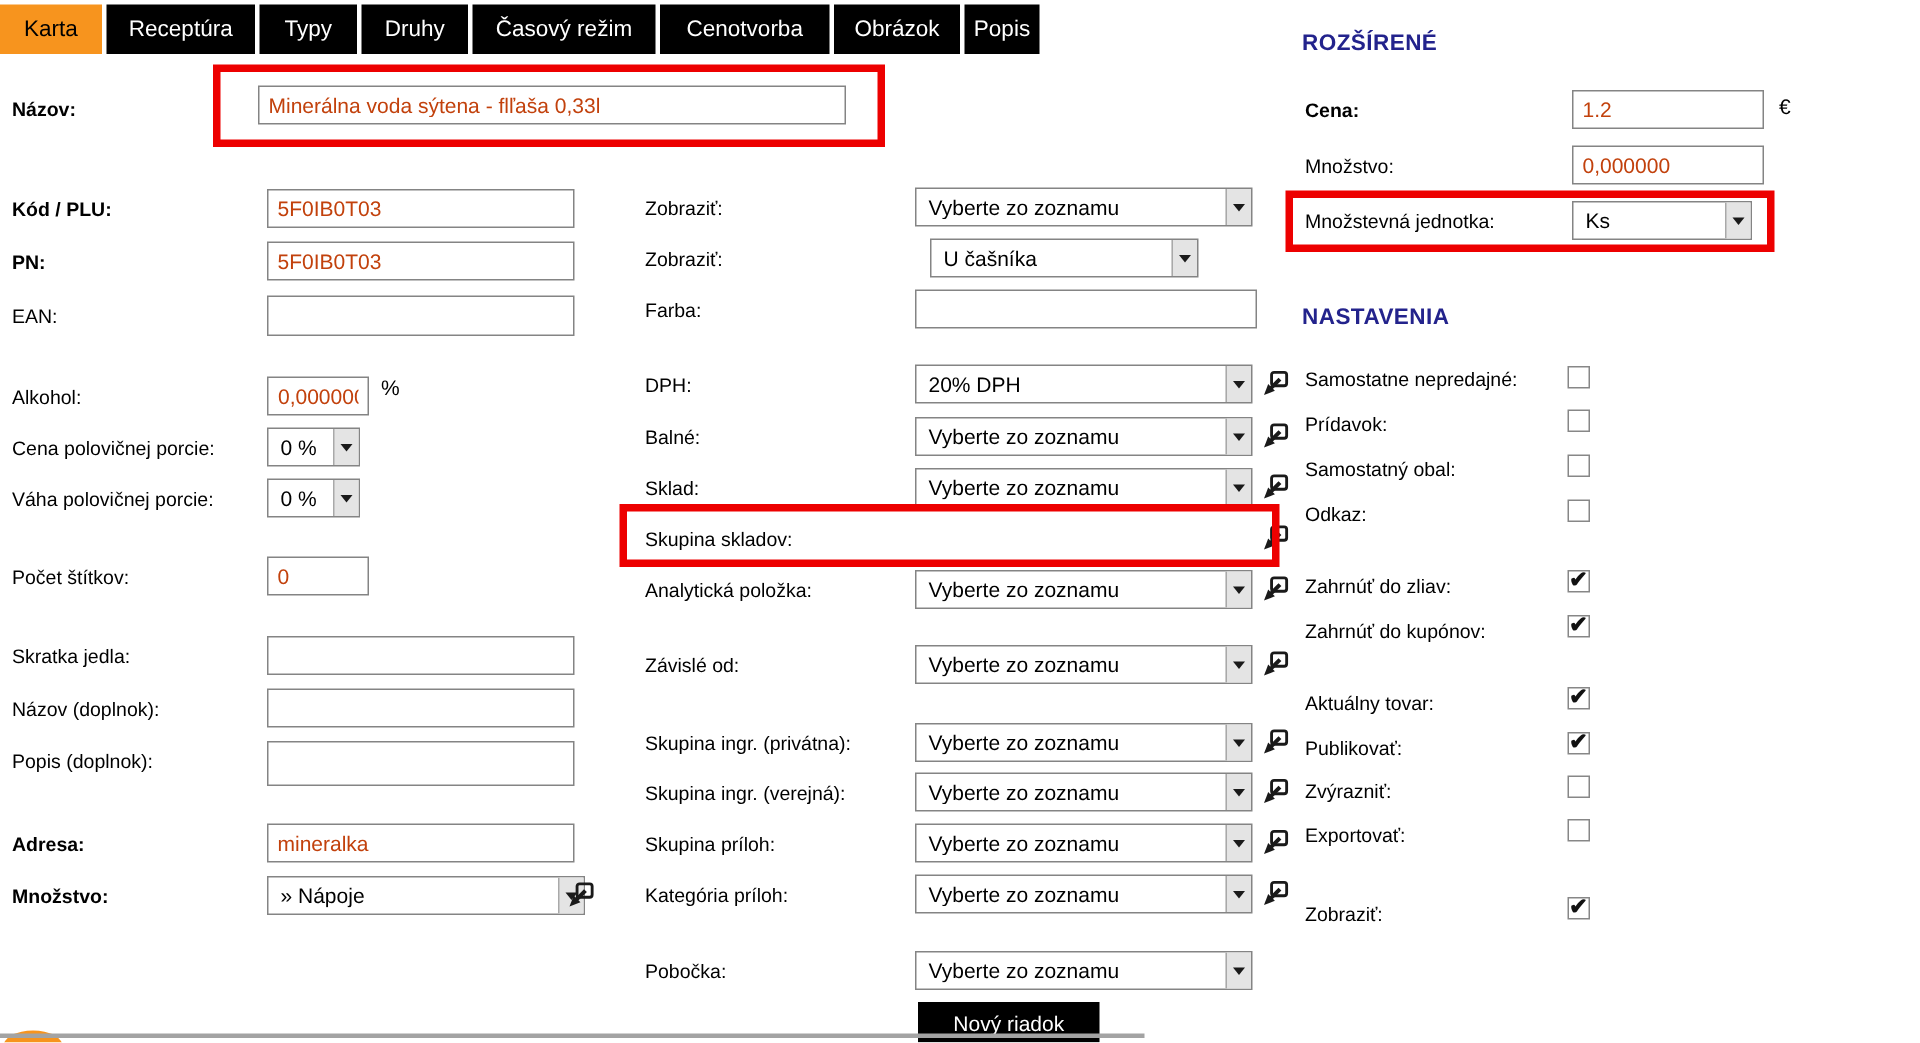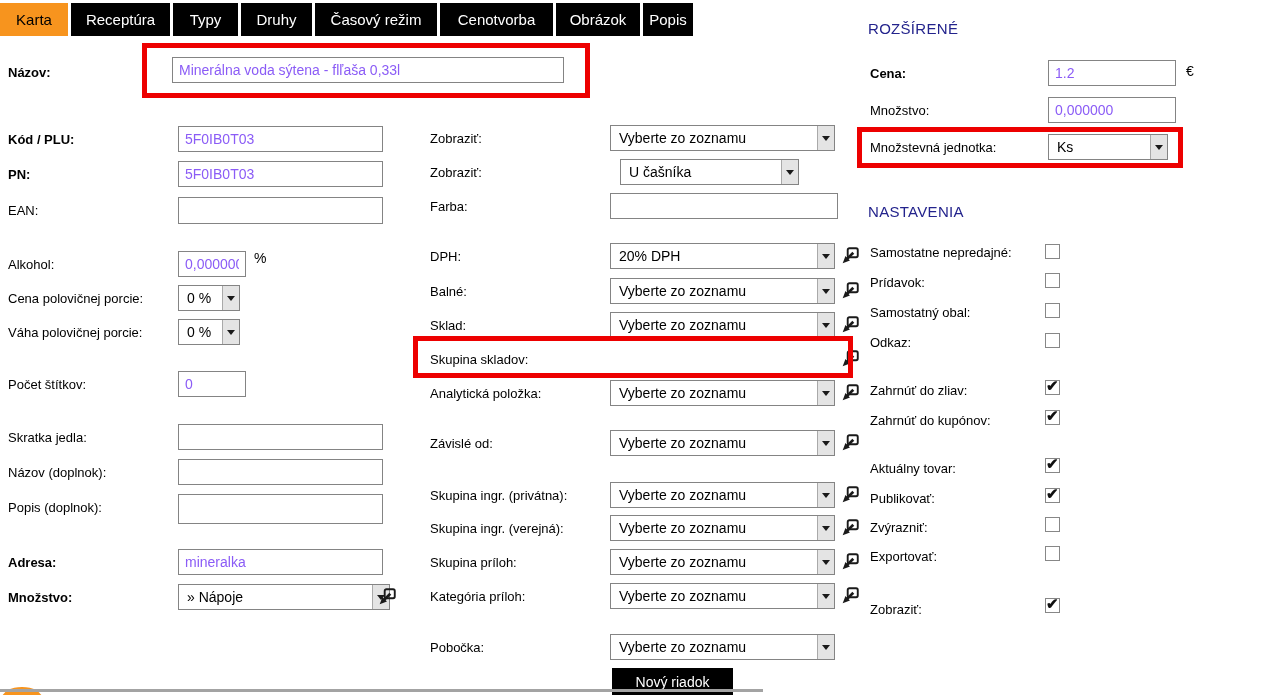--- a/index.html
+++ b/index.html
@@ -10,34 +10,34 @@
   }
   .tab {
     position:absolute; top:3px; height:33px; background:#000; color:#fff;
     font-size:15px; text-align:center; line-height:33px; cursor:pointer;
   }
   .tab.active { background:#F7941E; color:#000; }
   .lbl { position:absolute; font-size:13px; white-space:nowrap; }
   .b { font-weight:bold; }
   .inp {
     position:absolute; height:26px; border:1px solid #848484; background:#fff;
-    font-family:"Liberation Sans", sans-serif; font-size:14px; padding:0 6px; color:#8b5cf6;
+    font-family:"Liberation Sans", sans-serif; font-size:14px; padding:0 6px; color:#c2410c;
   }
   .sel {
     position:absolute; height:26px; border:1px solid #848484; background:#fff;
     display:flex; align-items:stretch; cursor:pointer;
   }
   .sel .txt { flex:1; font-size:14px; padding-left:8px; align-self:center; white-space:nowrap; overflow:hidden; }
   .sel .btn { width:17px; background:#e4e4e4; border-left:1px solid #a9a9a9; display:flex; align-items:center; justify-content:center; }
   .tri { width:0; height:0; border-left:4px solid transparent; border-right:4px solid transparent; border-top:5px solid #1a1a1a; }
   .jump { position:absolute; width:19px; height:19px; cursor:pointer; z-index:1; }
   .hl { position:absolute; border:5px solid #ED0000; z-index:6; pointer-events:none; }
   .cb { position:absolute; width:15px; height:15px; border:1px solid #878787; background:#fff; cursor:pointer; }
   .cb.checked::after { content:"✔"; position:absolute; left:0px; top:-4px; font-size:15px; font-weight:bold; color:#111; }
-  .head { position:absolute; font-size:15px; font-weight:normal; color:#23238C; letter-spacing:0.3px; }
+  .head { position:absolute; font-size:15px; font-weight:bold; color:#23238C; letter-spacing:0.3px; }
   .suffix { position:absolute; font-size:14px; }
   #novy-riadok {
     position:absolute; left:612px; top:668px; width:121px; height:27px; background:#000;
     color:#fff; font-size:14px; text-align:center; line-height:26px; border:none; cursor:pointer;
     font-family:"Liberation Sans", sans-serif;
   }
   #bottom-line { position:absolute; left:0; top:689px; width:763px; height:3px; background:#a3a3a3; }
   #bottom-orange { position:absolute; left:2px; top:687px; width:40px; height:22px; background:#F7941E; border-radius:50%; }
 </style>
 </head>

